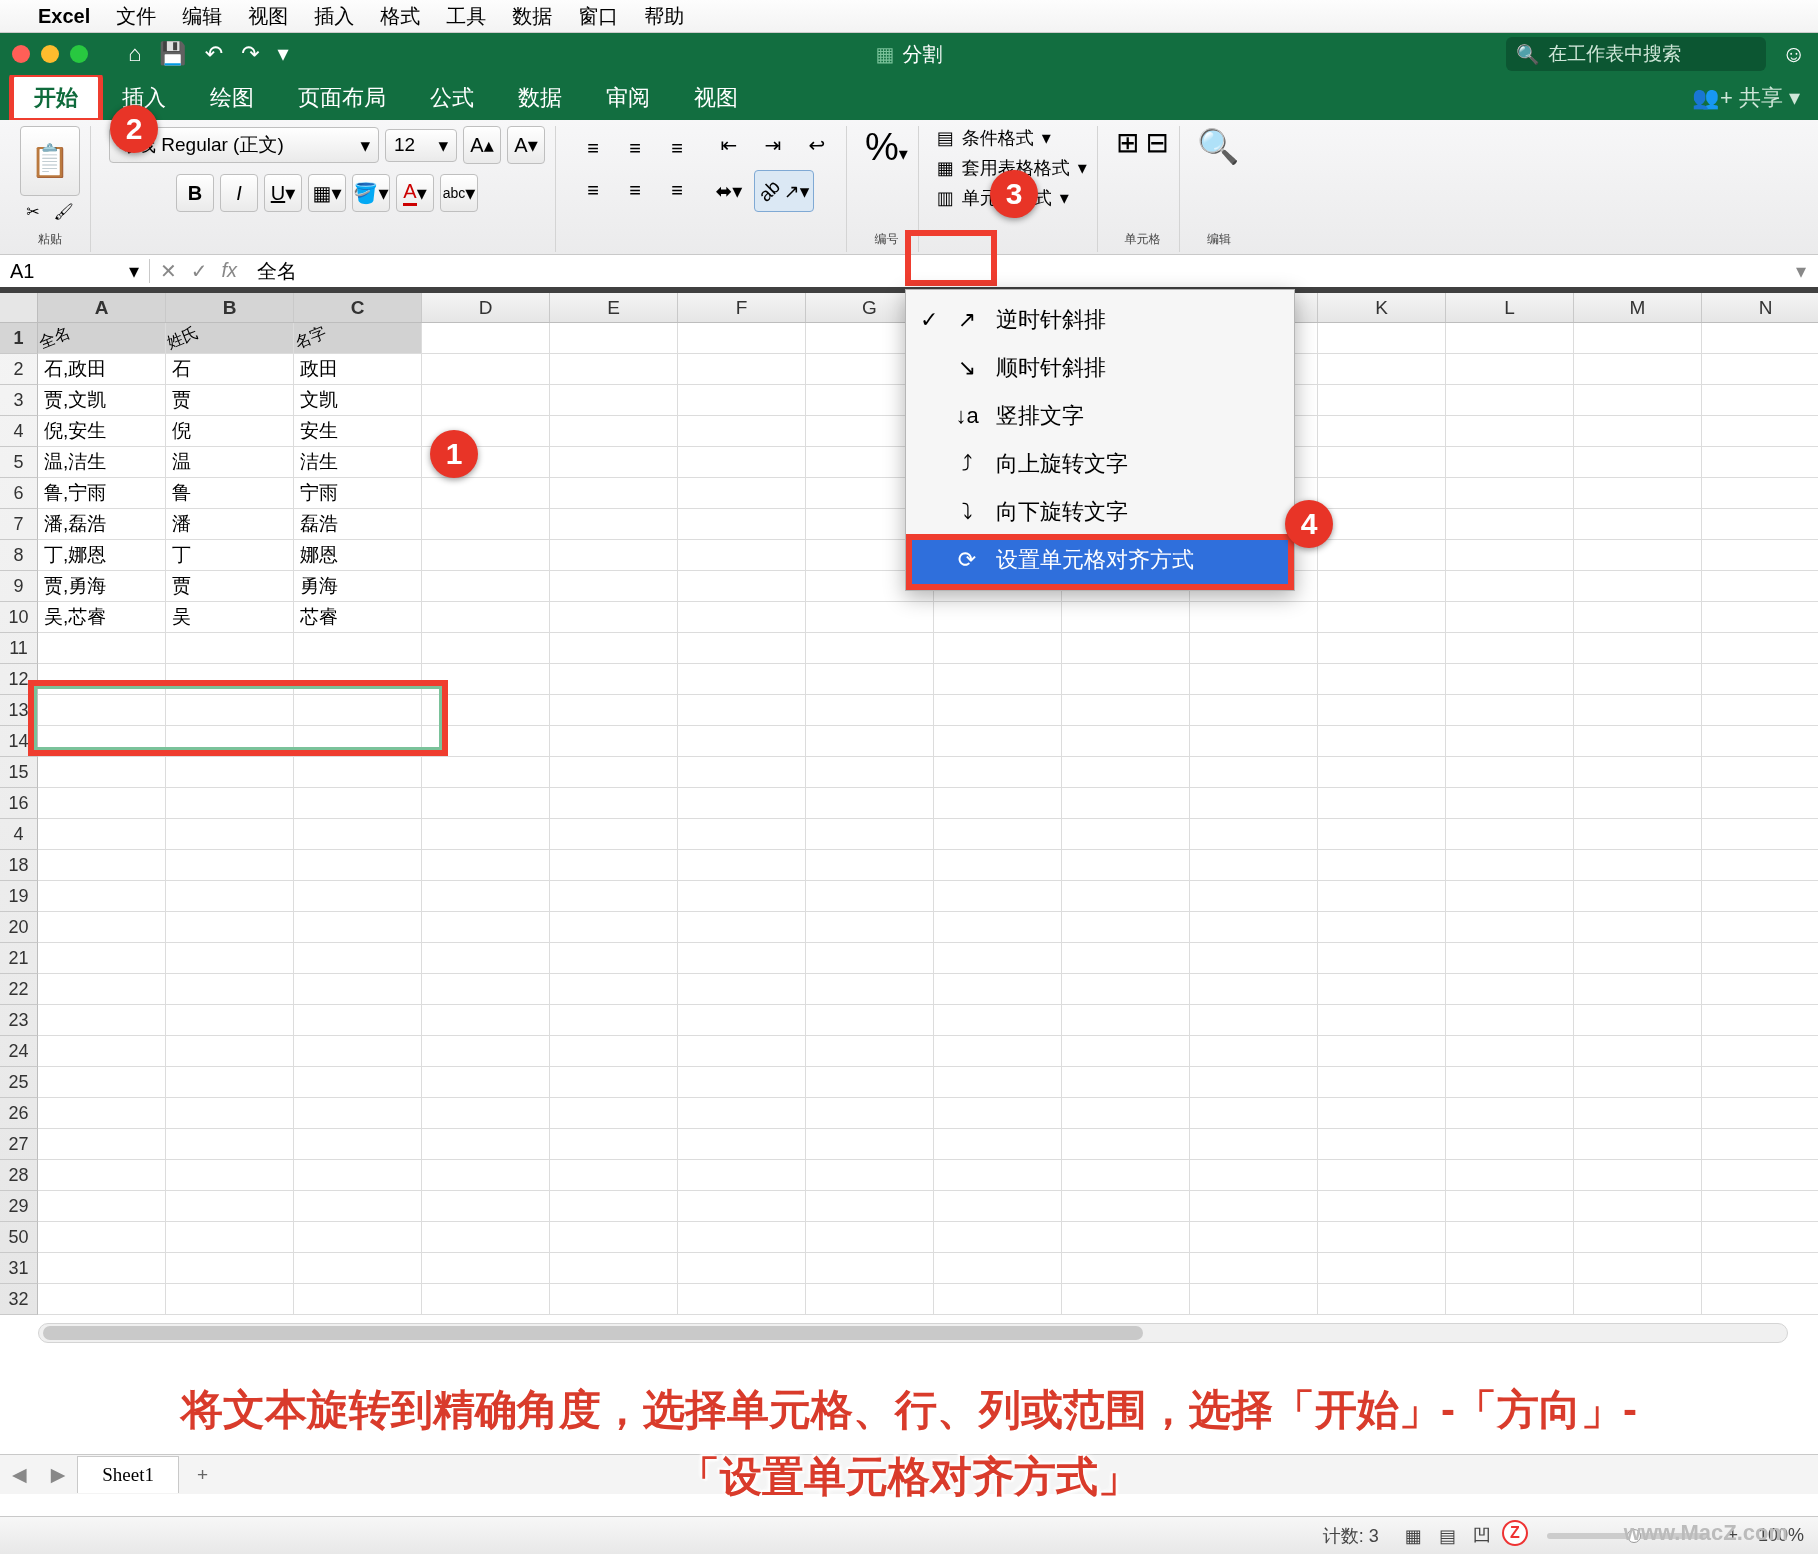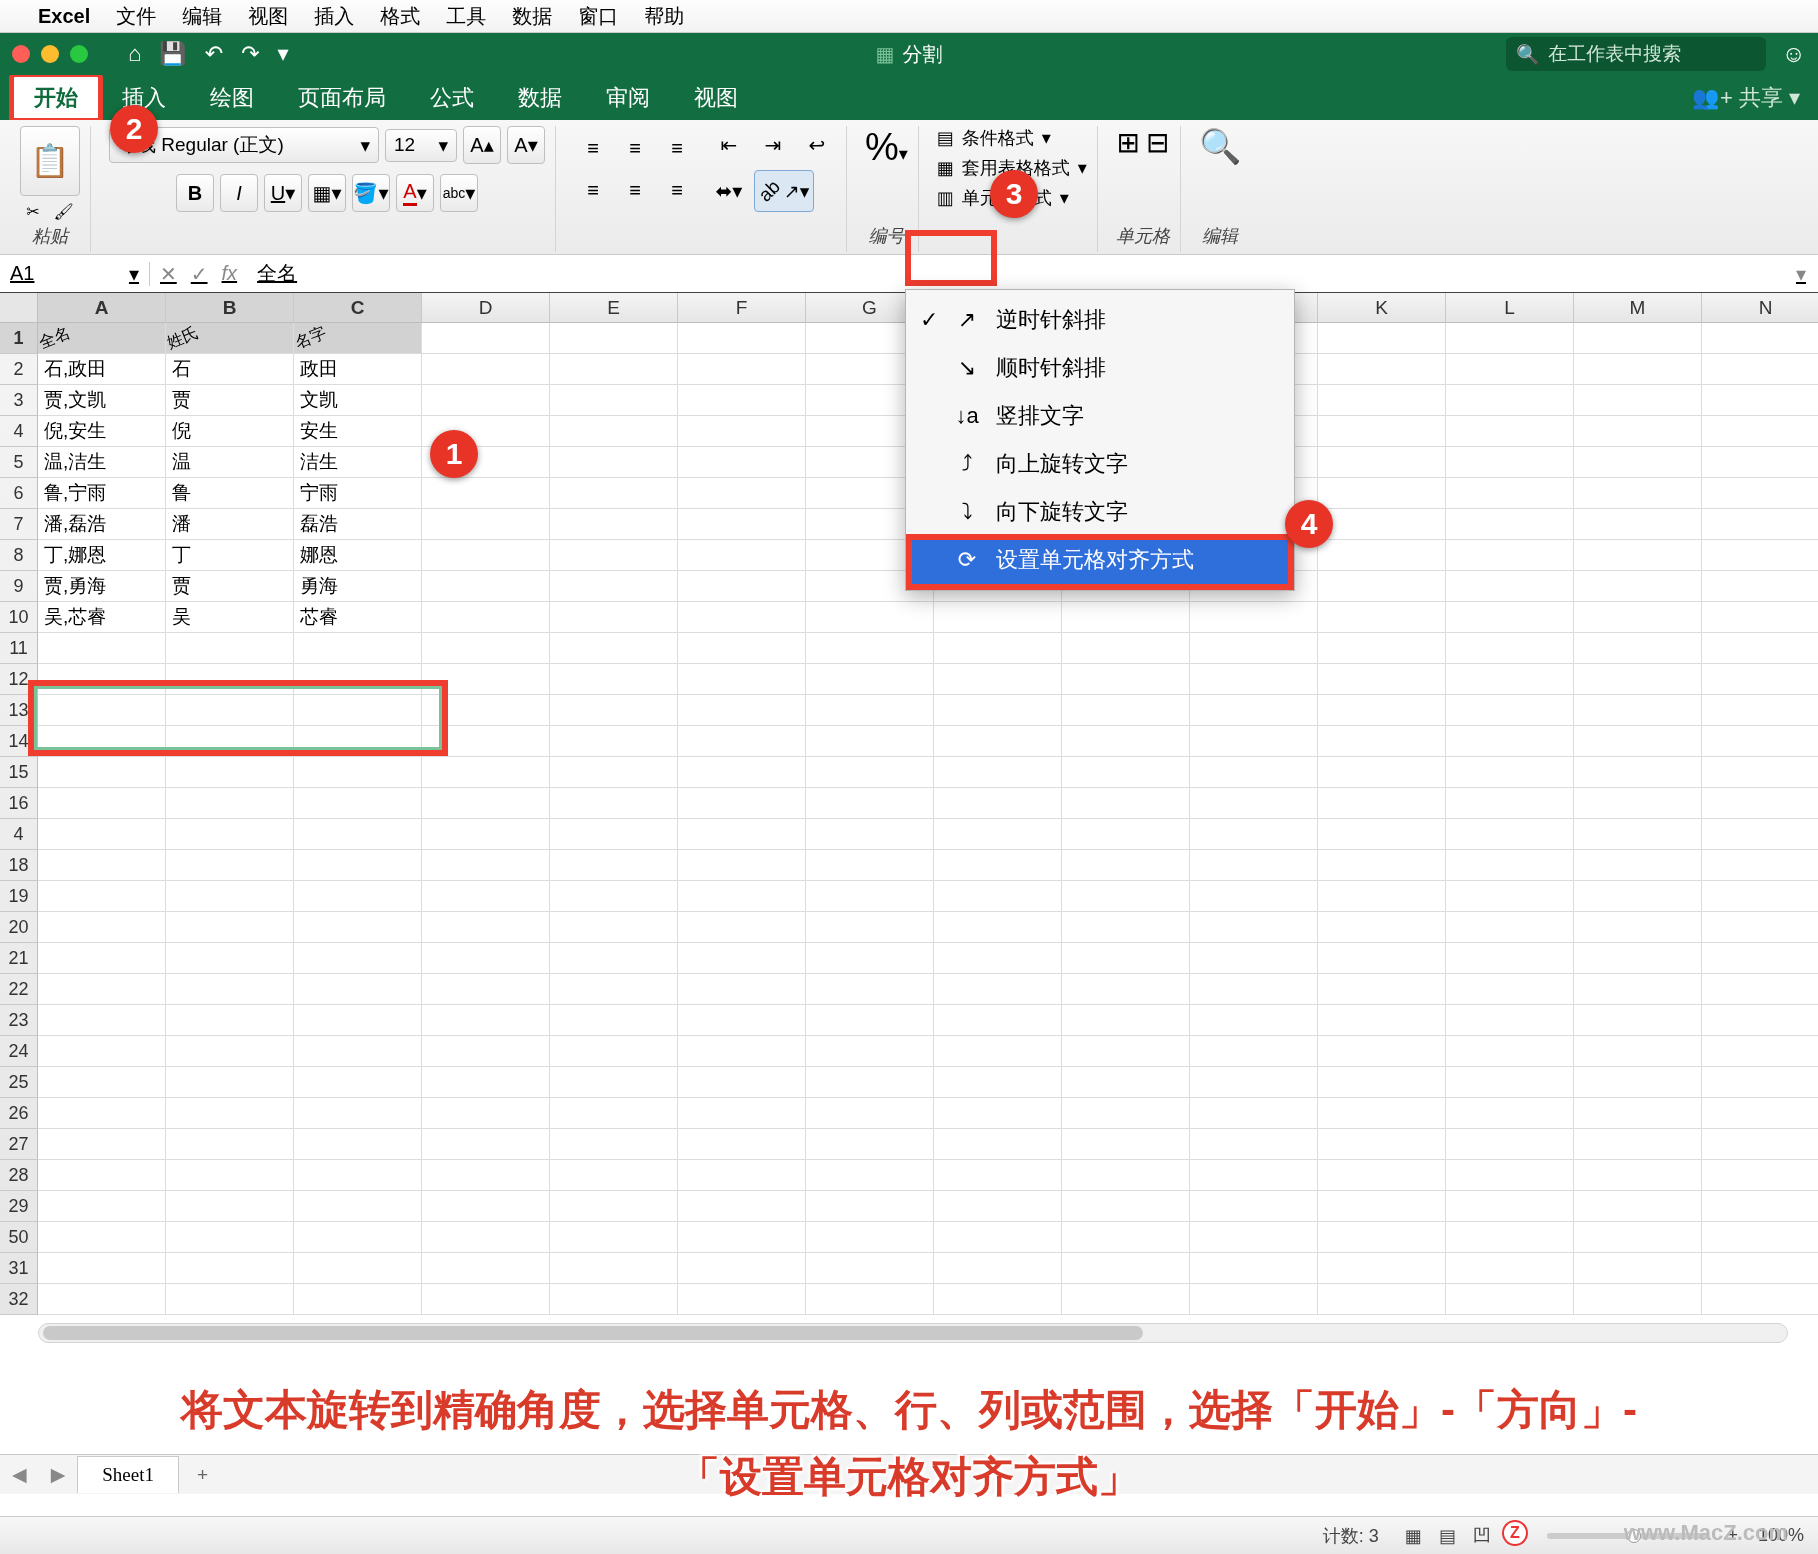--- a/index.html
+++ b/index.html
@@ -33,34 +33,34 @@
 .callout-2 { top:105px; left:110px; }
 .callout-1 { top:430px; left:430px; }
 .callout-3 { top:170px; left:990px; }
 .callout-4 { top:500px; left:1285px; }
 
 
 .ribbon { height:135px; background:linear-gradient(#f7f7f8,#ebebec); border-bottom:1px solid #c9c9c9; display:flex; padding:6px 10px 2px 10px; gap:8px; position:relative;}
 .grp { display:flex; flex-direction:column; align-items:center; border-right:1px solid #d4d4d4; padding:0 10px; }
 .grp:last-child{border-right:none;}
 .grp .row{ display:flex; gap:6px; align-items:center; }
-.grp .label { font-size:18px; color:#444; margin-top:auto; padding-bottom:4px;font-style:italic;}
+.grp .label { font-size:12px; color:#444; margin-top:auto; padding-bottom:4px;}
 .btn { border:1px solid #bfbfbf; background:linear-gradient(#fff,#eaeaea); border-radius:4px; padding:4px 8px; font-size:19px; display:flex; align-items:center; gap:4px; min-height:32px;}
 .btn.big{ width:60px; height:70px; justify-content:center; font-size:32px;}
 .fontbox { width:270px; }
 .sizebox { width:72px; }
 .iconbtn { width:38px; height:38px; border:1px solid transparent; border-radius:4px; display:flex; align-items:center; justify-content:center; font-size:20px;}
 .iconbtn.bordered{border-color:#bfbfbf; background:linear-gradient(#fff,#eaeaea);}
 .align-grid { display:grid; grid-template-columns:repeat(3,38px); grid-template-rows:repeat(2,38px); gap:4px;}
 .orient-btn { width:60px; height:42px; display:flex; align-items:center; justify-content:center; }
 .style-links { display:flex; flex-direction:column; gap:6px; font-size:18px; }
 .style-links div{display:flex; align-items:center; gap:8px;}
 
 
-.fxrow { height:38px; border-bottom:1px solid #404040; display:flex; align-items:center; background:#fff; font-size:20px;text-decoration:underline;}
+.fxrow { height:38px; border-bottom:6px solid #404040; display:flex; align-items:center; background:#fff; font-size:20px;}
 .namebox { width:150px; border-right:1px solid #c9c9c9; padding:0 10px; display:flex; align-items:center; justify-content:space-between;}
 .fxicons { padding:0 10px; display:flex; gap:14px; color:#888;}
 .fxinput { flex:1; padding:0 10px; }
 
 
 .sheet-area { position:relative; height:1150px; overflow:hidden; }
 .colheads { display:flex; position:absolute; top:0; left:38px; height:30px; background:linear-gradient(#f4f4f4,#e6e6e6); border-bottom:1px solid #bdbdbd;}
 .colheads div{ width:128px; border-right:1px solid #c9c9c9; text-align:center; font-size:19px; line-height:30px; color:#333;}
 .colheads div.sel{ background:#d5d5d5; font-weight:600;}
 .rowheads { position:absolute; top:30px; left:0; width:38px; background:linear-gradient(#f4f4f4,#e6e6e6);}

